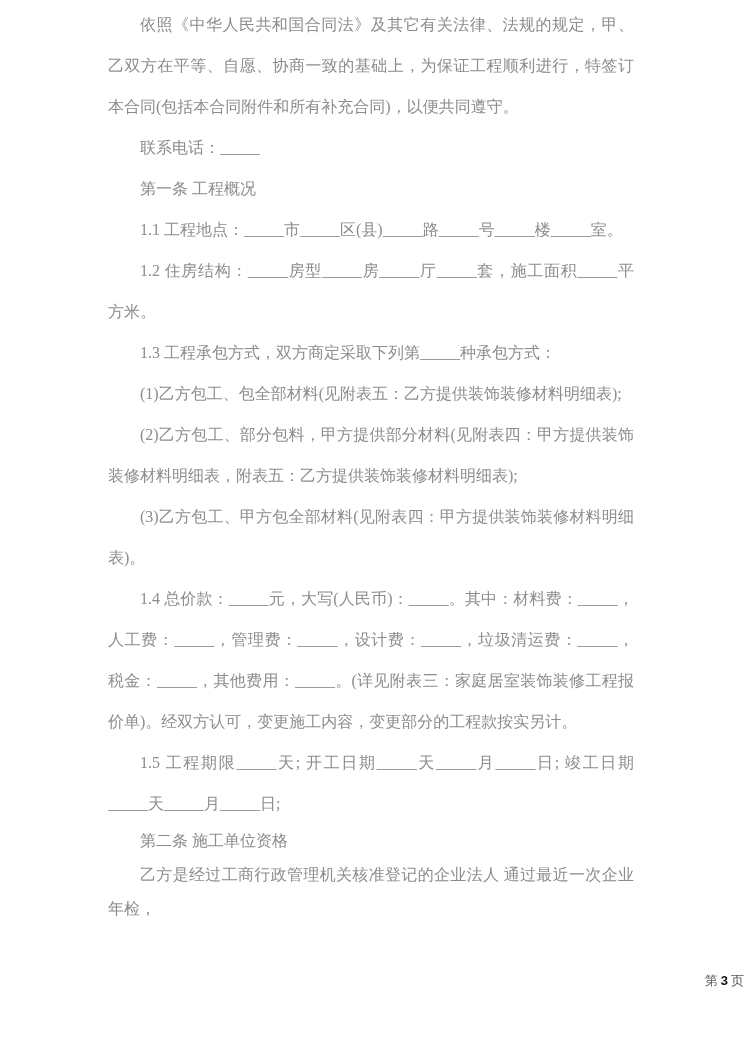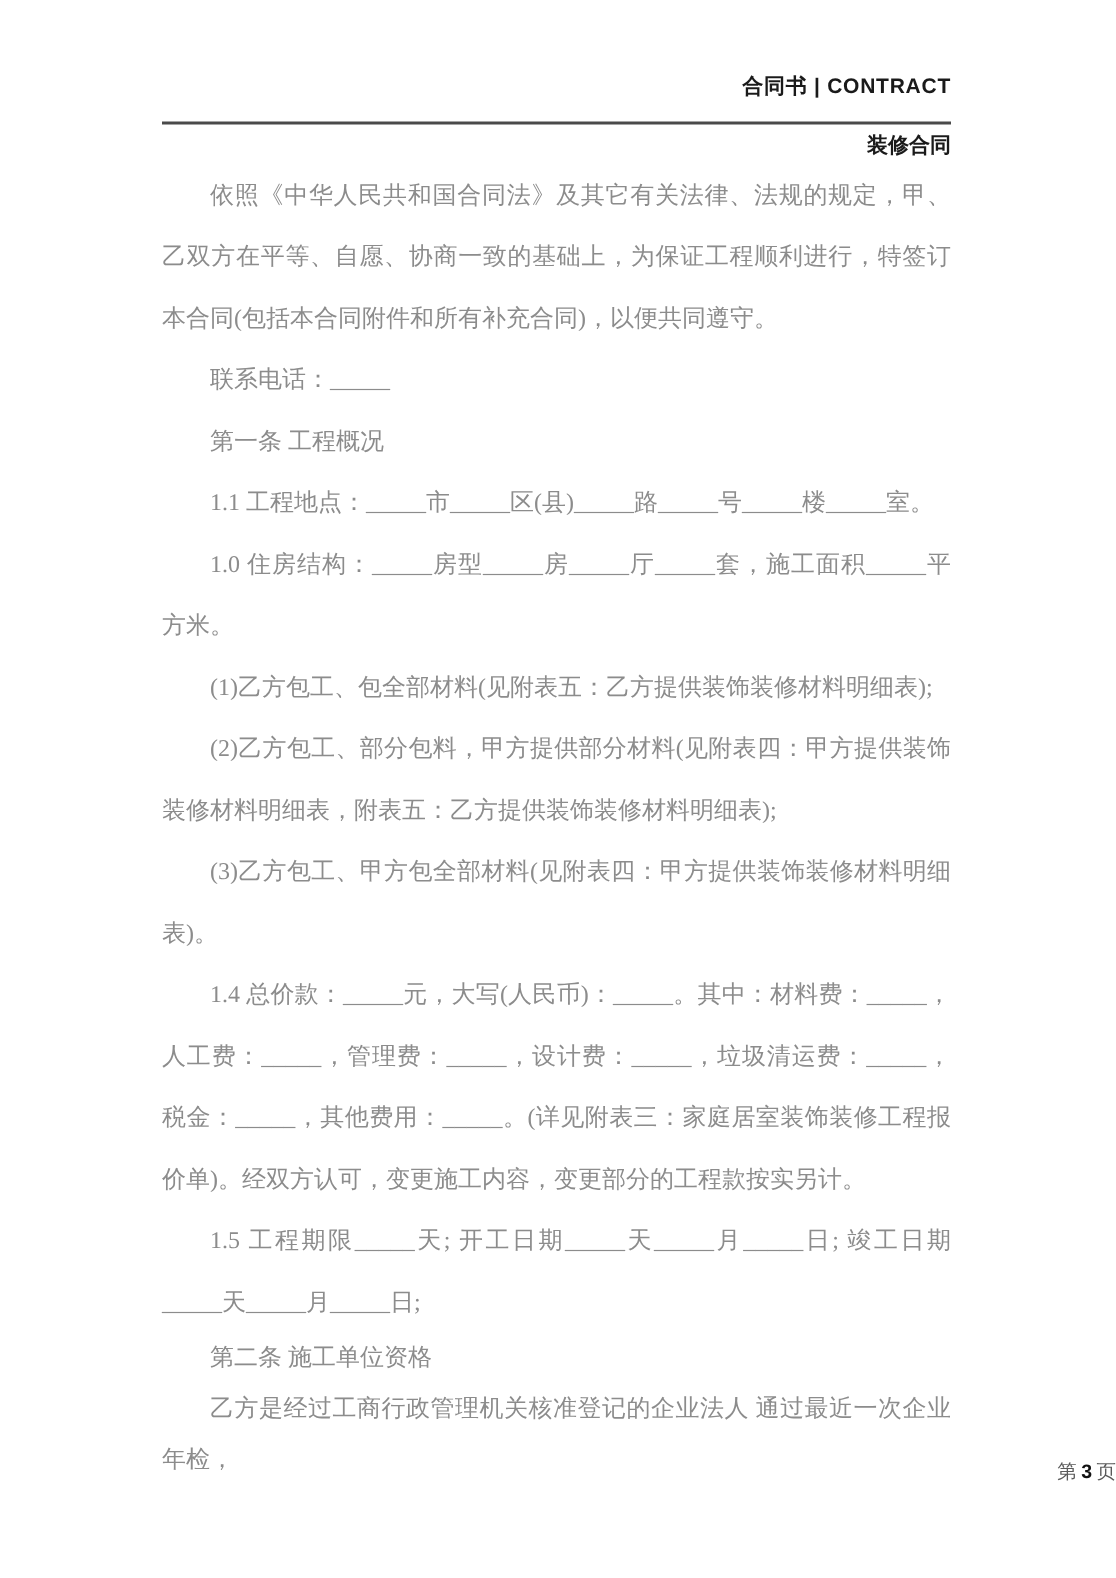--- a/index.html
+++ b/index.html
@@ -73,32 +73,28 @@
     font-weight: bold;
     color: #111111;
     padding: 0 3px;
   }
 </style>
 </head>
 <body>
 
 <div class="page">
 
-  <div class="header">
-    <div class="doc-type">合同书 | CONTRACT</div>
-    <div class="header-rule"></div>
-    <div class="doc-title">装修合同</div>
-  </div>
 
   <div class="content">
     <p class="para indent">依照《中华人民共和国合同法》及其它有关法律、法规的规定，甲、乙双方在平等、自愿、协商一致的基础上，为保证工程顺利进行，特签订本合同(包括本合同附件和所有补充合同)，以便共同遵守。</p>
     <p class="para indent">联系电话：_____</p>
     <p class="para indent">第一条 工程概况</p>
     <p class="para indent">1.1 工程地点：_____市_____区(县)_____路_____号_____楼_____室。</p>
-    <p class="para indent">1.0 住房结构：_____房型_____房_____厅_____套，施工面积_____平方米。</p>
+    <p class="para indent">1.2 住房结构：_____房型_____房_____厅_____套，施工面积_____平方米。</p>
+    <p class="para indent">1.3 工程承包方式，双方商定采取下列第_____种承包方式：</p>
     <p class="para indent">(1)乙方包工、包全部材料(见附表五：乙方提供装饰装修材料明细表);</p>
     <p class="para indent">(2)乙方包工、部分包料，甲方提供部分材料(见附表四：甲方提供装饰装修材料明细表，附表五：乙方提供装饰装修材料明细表);</p>
     <p class="para indent">(3)乙方包工、甲方包全部材料(见附表四：甲方提供装饰装修材料明细表)。</p>
     <p class="para indent">1.4 总价款：_____元，大写(人民币)：_____。其中：材料费：_____，人工费：_____，管理费：_____，设计费：_____，垃圾清运费：_____，税金：_____，其他费用：_____。(详见附表三：家庭居室装饰装修工程报价单)。经双方认可，变更施工内容，变更部分的工程款按实另计。</p>
     <p class="para indent">1.5 工程期限_____天; 开工日期_____天_____月_____日; 竣工日期_____天_____月_____日;</p>
     <p class="para indent tight">第二条 施工单位资格</p>
     <p class="para indent tight">乙方是经过工商行政管理机关核准登记的企业法人 通过最近一次企业年检，</p>
   </div>
 
   <div class="footer">

